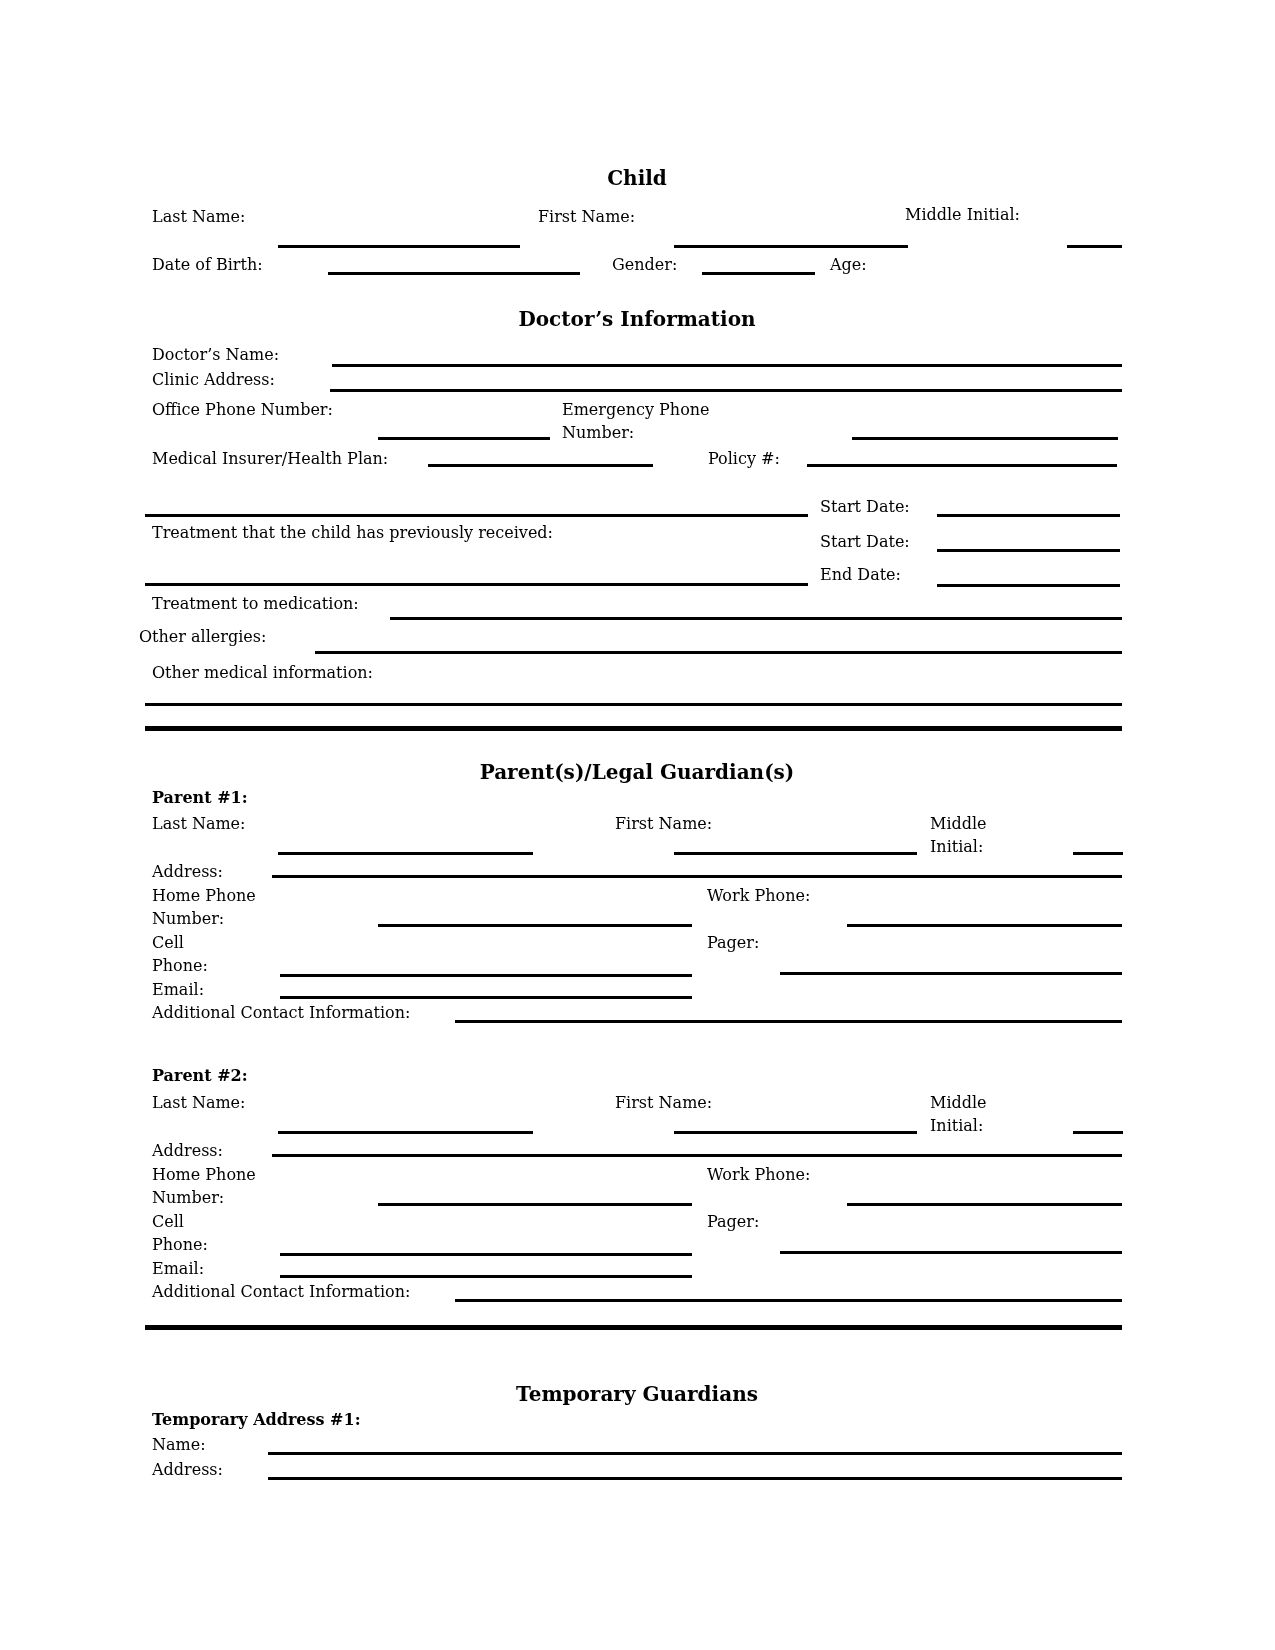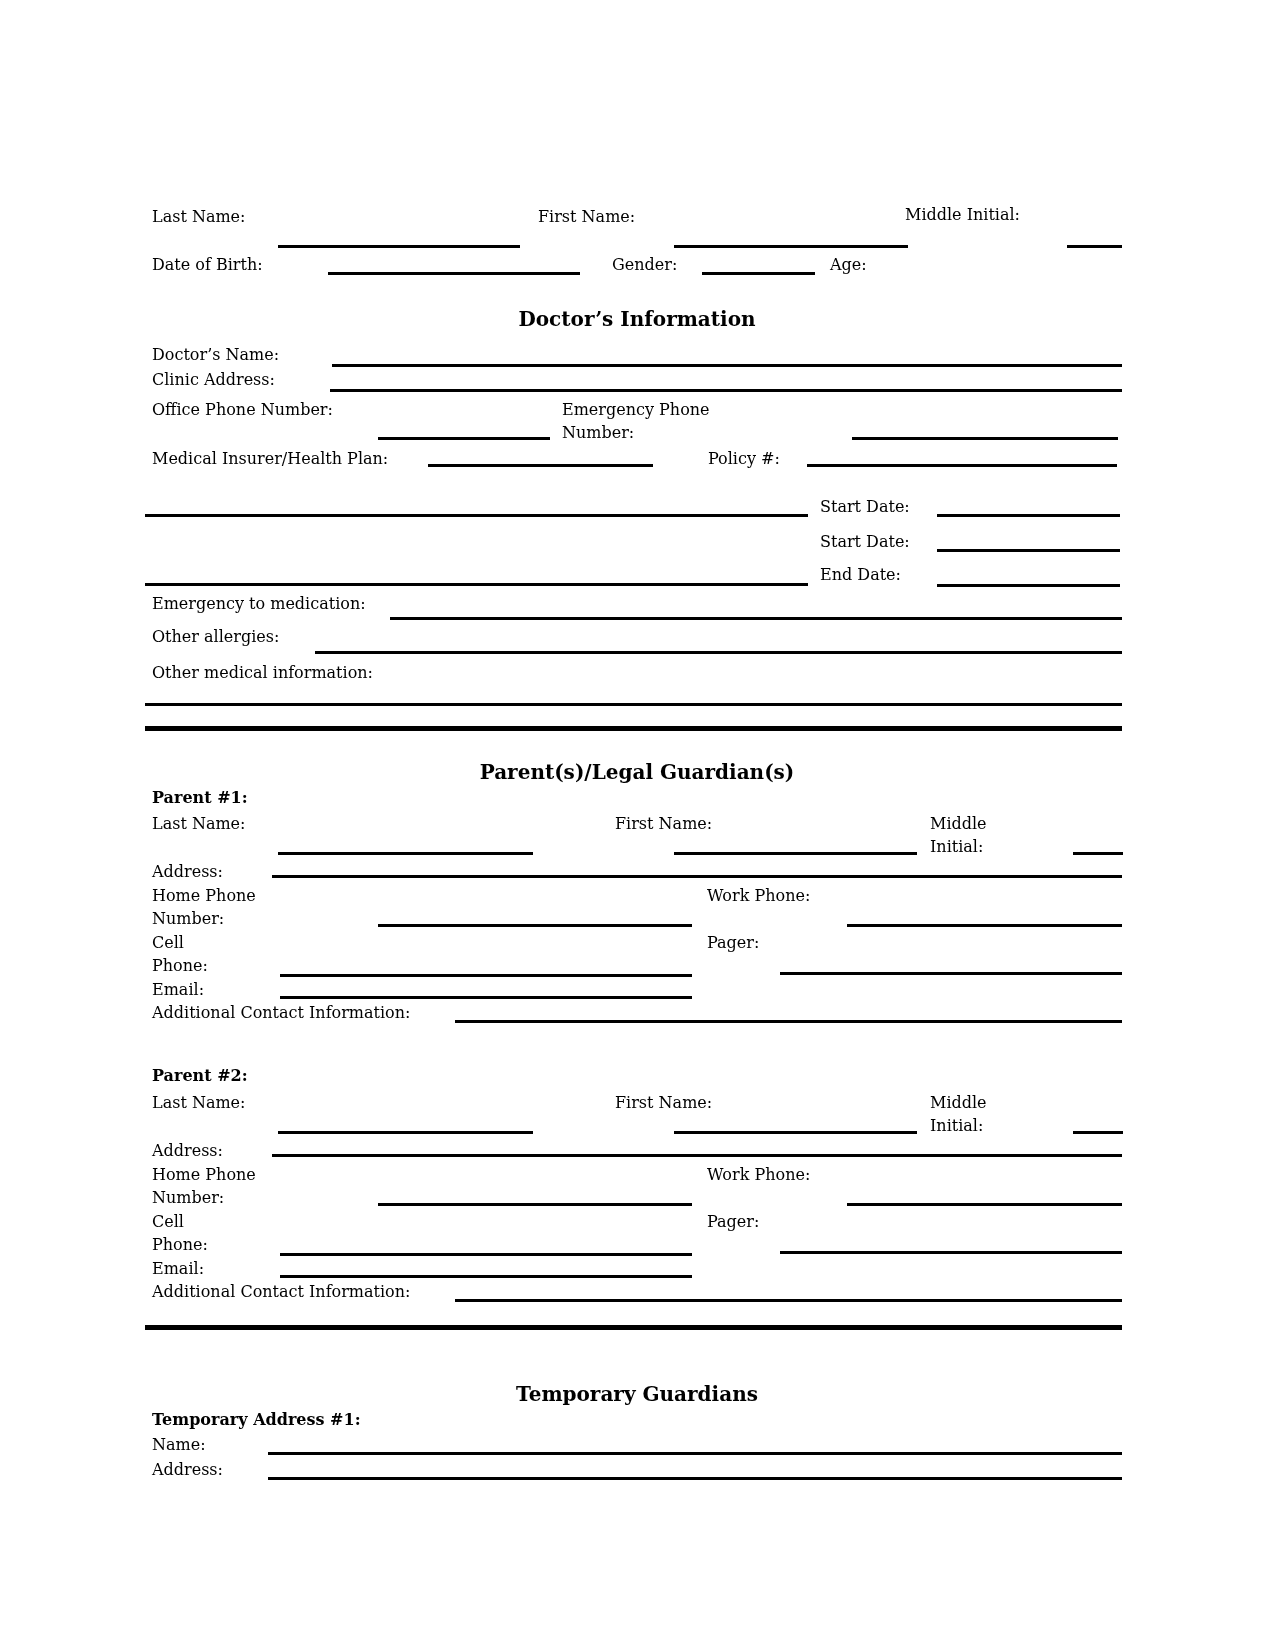--- a/index.html
+++ b/index.html
@@ -38,20 +38,21 @@
     position:absolute;left:152px;width:970px;
     text-align:center;font-weight:bold;font-size:20px;line-height:23px;
   }
 </style>
 </head>
 <body>
 
 <div class="page">
 
 
+  <div class="sect-head" style="top:167px">Child</div>
 
   <span class="lbl" style="left:152px;top:205px;width:100px">Last Name:</span>
   <div class="fld" style="left:278px;top:245px;width:242px"></div>
 
   <span class="lbl nowrap" style="left:538px;top:205px">First Name:</span>
   <div class="fld" style="left:674px;top:245px;width:234px"></div>
 
   <span class="lbl nowrap" style="left:905px;top:203px">Middle Initial:</span>
   <div class="fld" style="left:1067px;top:245px;width:55px"></div>
 
@@ -78,30 +79,31 @@
 
   <span class="lbl nowrap" style="left:152px;top:447px">Medical Insurer/Health Plan:</span>
   <div class="fld" style="left:428px;top:464px;width:225px"></div>
   <span class="lbl nowrap" style="left:708px;top:447px">Policy #:</span>
   <div class="fld" style="left:807px;top:464px;width:310px"></div>
 
   <span class="lbl nowrap" style="left:820px;top:495px">Start Date:</span>
   <div class="fld" style="left:937px;top:514px;width:183px"></div>
   <div class="fld" style="left:145px;top:514px;width:663px"></div>
 
+  <span class="lbl nowrap" style="left:152px;top:521px">Treatment that the child has previously received:</span>
   <span class="lbl nowrap" style="left:820px;top:530px">Start Date:</span>
   <div class="fld" style="left:937px;top:549px;width:183px"></div>
   <span class="lbl nowrap" style="left:820px;top:563px">End Date:</span>
   <div class="fld" style="left:937px;top:584px;width:183px"></div>
   <div class="fld" style="left:145px;top:583px;width:663px"></div>
 
-  <span class="lbl nowrap" style="left:152px;top:592px">Emergency to medication:</span>
+  <span class="lbl nowrap" style="left:152px;top:592px">Treatment to medication:</span>
   <div class="fld" style="left:390px;top:617px;width:732px"></div>
 
-  <span class="lbl nowrap" style="left:152px;top:625px">Other allergies:</span>
+  <span class="lbl nowrap" style="left:139px;top:625px">Other allergies:</span>
   <div class="fld" style="left:315px;top:651px;width:807px"></div>
 
   <span class="lbl nowrap" style="left:152px;top:661px">Other medical information:</span>
   <div class="fld" style="left:145px;top:703px;width:977px"></div>
 
   <div class="hr-thick" style="left:145px;top:726px;width:977px"></div>
 
   <div class="sect-head" style="top:761px">Parent(s)/Legal Guardian(s)</div>
 
   <span class="lbl nowrap bold" style="left:152px;top:786px">Parent #1:</span>

